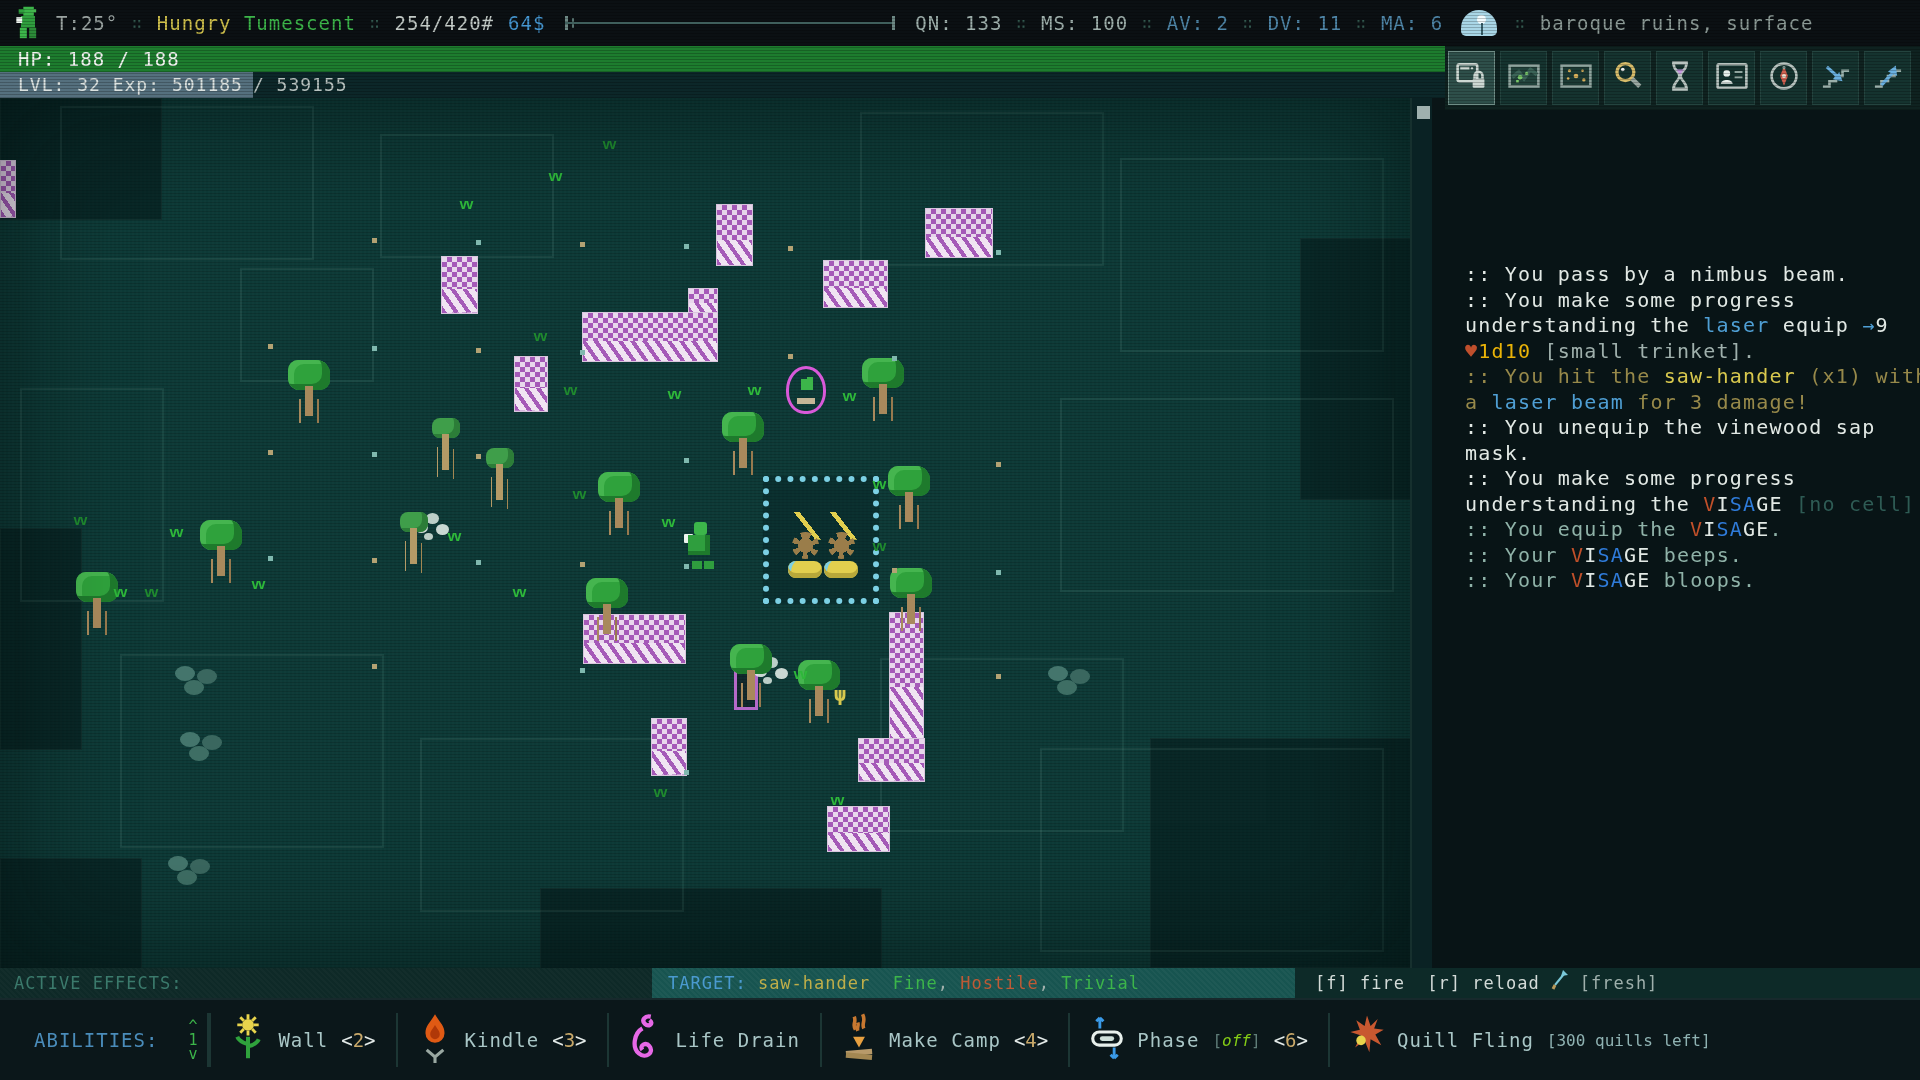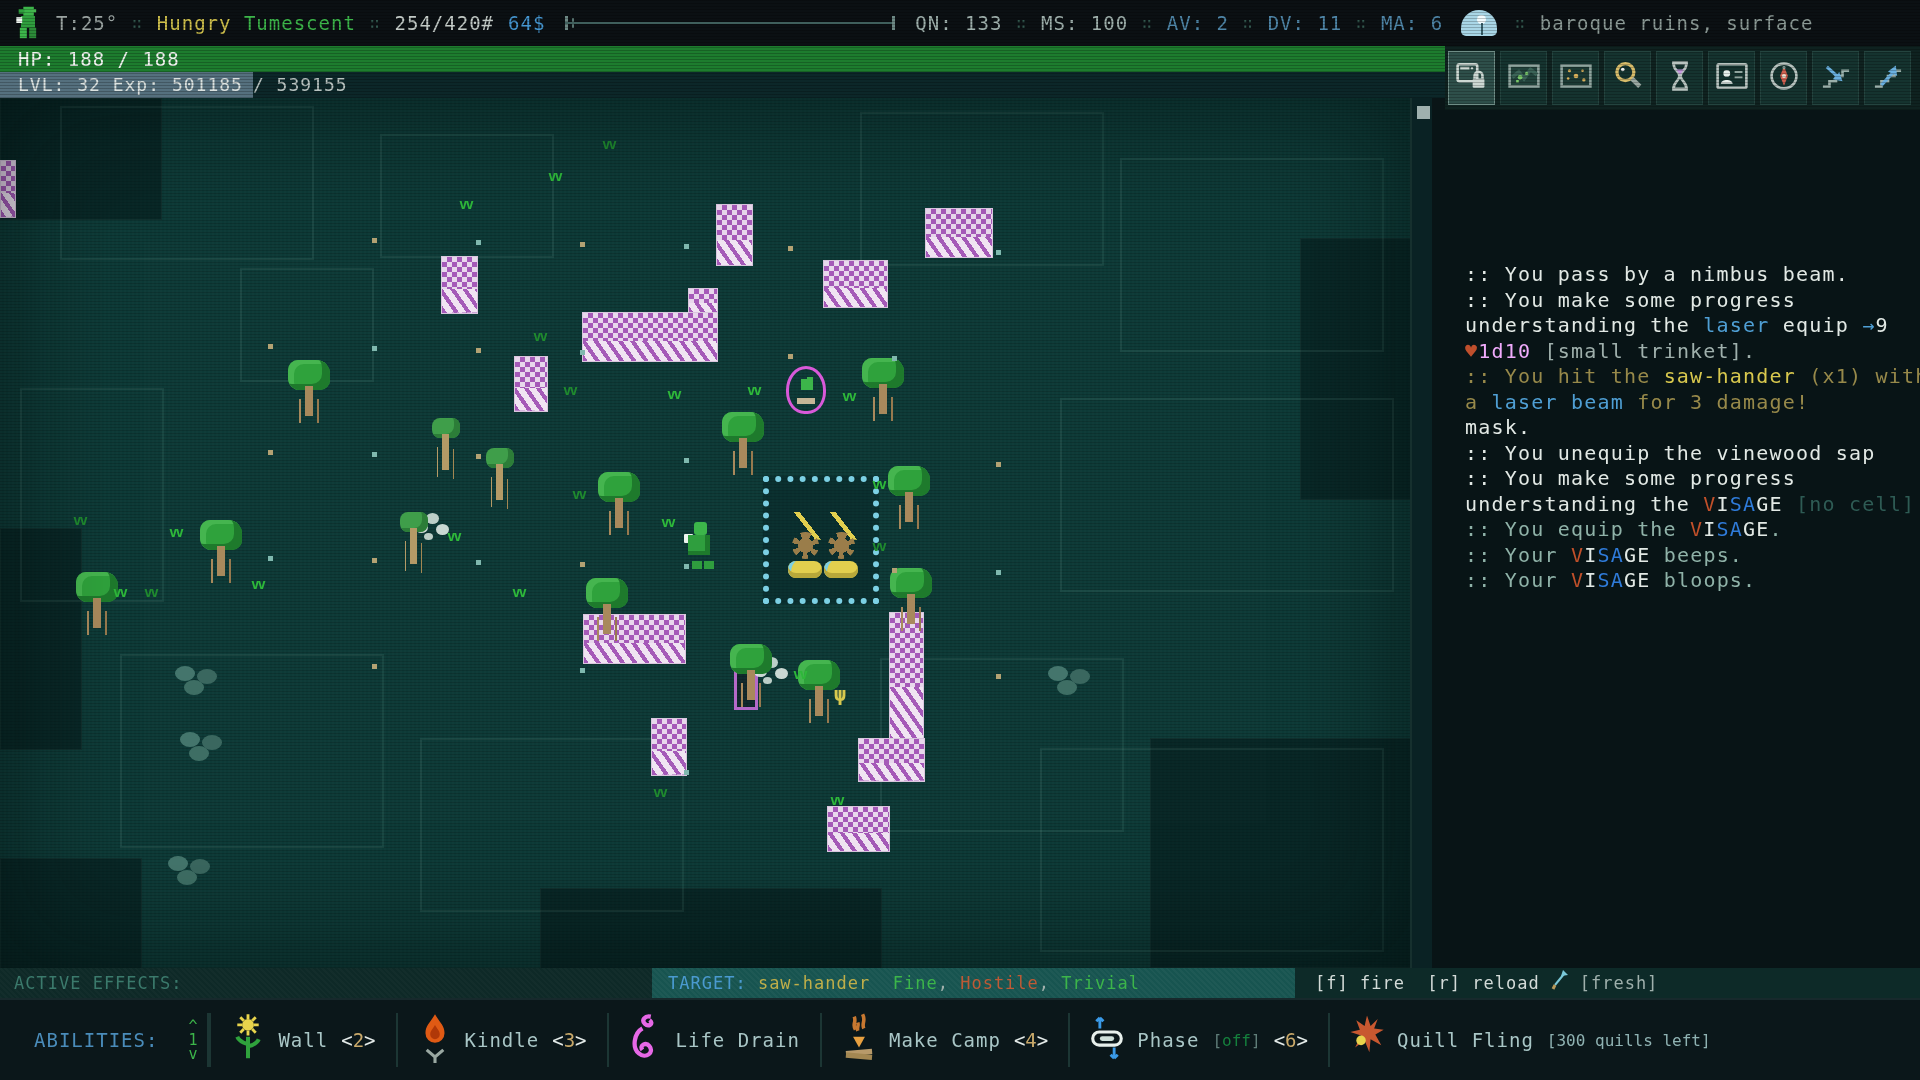--- a/index.html
+++ b/index.html
@@ -380,25 +380,25 @@
     </div>
 </div>
 <div id="mapscroll">
   <div id="mapthumb"></div>
 </div>
 
 <div id="log">
     <div class="ln"><span style="color: rgb(226, 233, 229);">:: You pass by a nimbus beam.</span></div>
     <div class="ln"><span style="color: rgb(226, 233, 229);">:: You make some progress</span></div>
     <div class="ln"><span style="color: rgb(226, 233, 229);">understanding the </span><span style="color: rgb(79, 159, 212);">laser</span><span style="color: rgb(226, 233, 229);"> equip </span><span style="color: rgb(79, 159, 212);">→</span><span style="color: rgb(226, 233, 229);">9</span></div>
-    <div class="ln"><span style="color: rgb(191, 79, 44);">♥</span><span style="color: #f0abfc;">1d10 </span><span style="color: rgb(159, 176, 172);">[small trinket].</span></div>
+    <div class="ln"><span style="color: rgb(191, 79, 44);">♥</span><span style="color: #eab308;">1d10 </span><span style="color: rgb(159, 176, 172);">[small trinket].</span></div>
     <div class="ln"><span style="color: rgb(151, 137, 74);">:: You hit the </span><span style="color: rgb(216, 200, 78);">saw-hander</span><span style="color: rgb(151, 137, 74);"> (x1) with</span></div>
     <div class="ln"><span style="color: rgb(151, 137, 74);">a </span><span style="color: rgb(79, 159, 212);">laser beam</span><span style="color: rgb(151, 137, 74);"> for 3 damage!</span></div>
+    <div class="ln"><span style="color: rgb(226, 233, 229);">:: You unequip the vinewood sap</span></div>
     <div class="ln"><span style="color: rgb(226, 233, 229);">mask.</span></div>
-    <div class="ln"><span style="color: rgb(226, 233, 229);">:: You unequip the vinewood sap</span></div>
     <div class="ln"><span style="color: rgb(226, 233, 229);">:: You make some progress</span></div>
     <div class="ln"><span style="color: rgb(226, 233, 229);">understanding the </span><span style="color: rgb(193, 80, 42);">V</span><span style="color: rgb(226, 233, 229);">I</span><span style="color: rgb(47, 123, 217);">S</span><span style="color: rgb(47, 123, 217);">A</span><span style="color: rgb(226, 233, 229);">GE </span><span style="color: rgb(46, 91, 84);">[no cell]</span><span style="color: rgb(226, 233, 229);">.</span></div>
     <div class="ln"><span style="color: rgb(143, 178, 168);">:: You equip the </span><span style="color: rgb(193, 80, 42);">V</span><span style="color: rgb(226, 233, 229);">I</span><span style="color: rgb(47, 123, 217);">S</span><span style="color: rgb(47, 123, 217);">A</span><span style="color: rgb(226, 233, 229);">GE</span><span style="color: rgb(143, 178, 168);">.</span></div>
     <div class="ln"><span style="color: rgb(143, 178, 168);">:: Your </span><span style="color: rgb(193, 80, 42);">V</span><span style="color: rgb(226, 233, 229);">I</span><span style="color: rgb(47, 123, 217);">S</span><span style="color: rgb(47, 123, 217);">A</span><span style="color: rgb(226, 233, 229);">GE</span><span style="color: rgb(143, 178, 168);"> beeps.</span></div>
     <div class="ln"><span style="color: rgb(143, 178, 168);">:: Your </span><span style="color: rgb(193, 80, 42);">V</span><span style="color: rgb(226, 233, 229);">I</span><span style="color: rgb(47, 123, 217);">S</span><span style="color: rgb(47, 123, 217);">A</span><span style="color: rgb(226, 233, 229);">GE</span><span style="color: rgb(143, 178, 168);"> bloops.</span></div>
   </div>
 
 <div id="statusrow">
   <div id="fxbar">
     <span>ACTIVE EFFECTS:</span>
@@ -467,21 +467,21 @@
       </div>
       <span class="abdiv"></span>
       <div class="abtn">
         <span><svg viewBox="0 0 28 42">
             <path d="M8 13V4m0 0L5 7m3-3l3 3" stroke="#3a9ae8" stroke-width="2.4" fill="none"></path>
             <rect x="2" y="16" width="24" height="11" rx="5.5" fill="none" stroke="#e8f0ec" stroke-width="2.6"></rect>
             <rect x="8" y="19.5" width="12" height="4" rx="2" fill="#cfe0da"></rect>
             <path d="M20 29v9m0 0l3-3m-3 3l-3-3" stroke="#3a9ae8" stroke-width="2.4" fill="none"></path>
           </svg></span>
         <span class="nm">Phase</span>
-        <span><span style="color: rgb(95, 125, 120);">[</span><span style="color: #15803d;">off</span><span style="color: rgb(95, 125, 120);">]</span></span>
+        <span><span style="color: rgb(95, 125, 120);">[</span><span style="color: #84cc16; font-style: italic;">off</span><span style="color: rgb(95, 125, 120);">]</span></span>
         <span class="hk">&lt;<b>6</b>&gt;</span>
       </div>
       <span class="abdiv"></span>
       <div class="abtn">
         <span><svg viewBox="0 0 28 42">
             <polygon points="14,2 17,11 23,5 20,13 28,14 21,18 26,27 17,22 16,33 12,23 4,29 9,19 0,16 8,14 5,6 12,11" fill="#c85830"></polygon>
             <circle cx="9" cy="23" r="4" fill="#e8d44c"></circle>
           </svg></span>
         <span class="nm">Quill Fling</span>
         <span><span style="color: rgb(143, 178, 178);">[300 quills left]</span></span>

